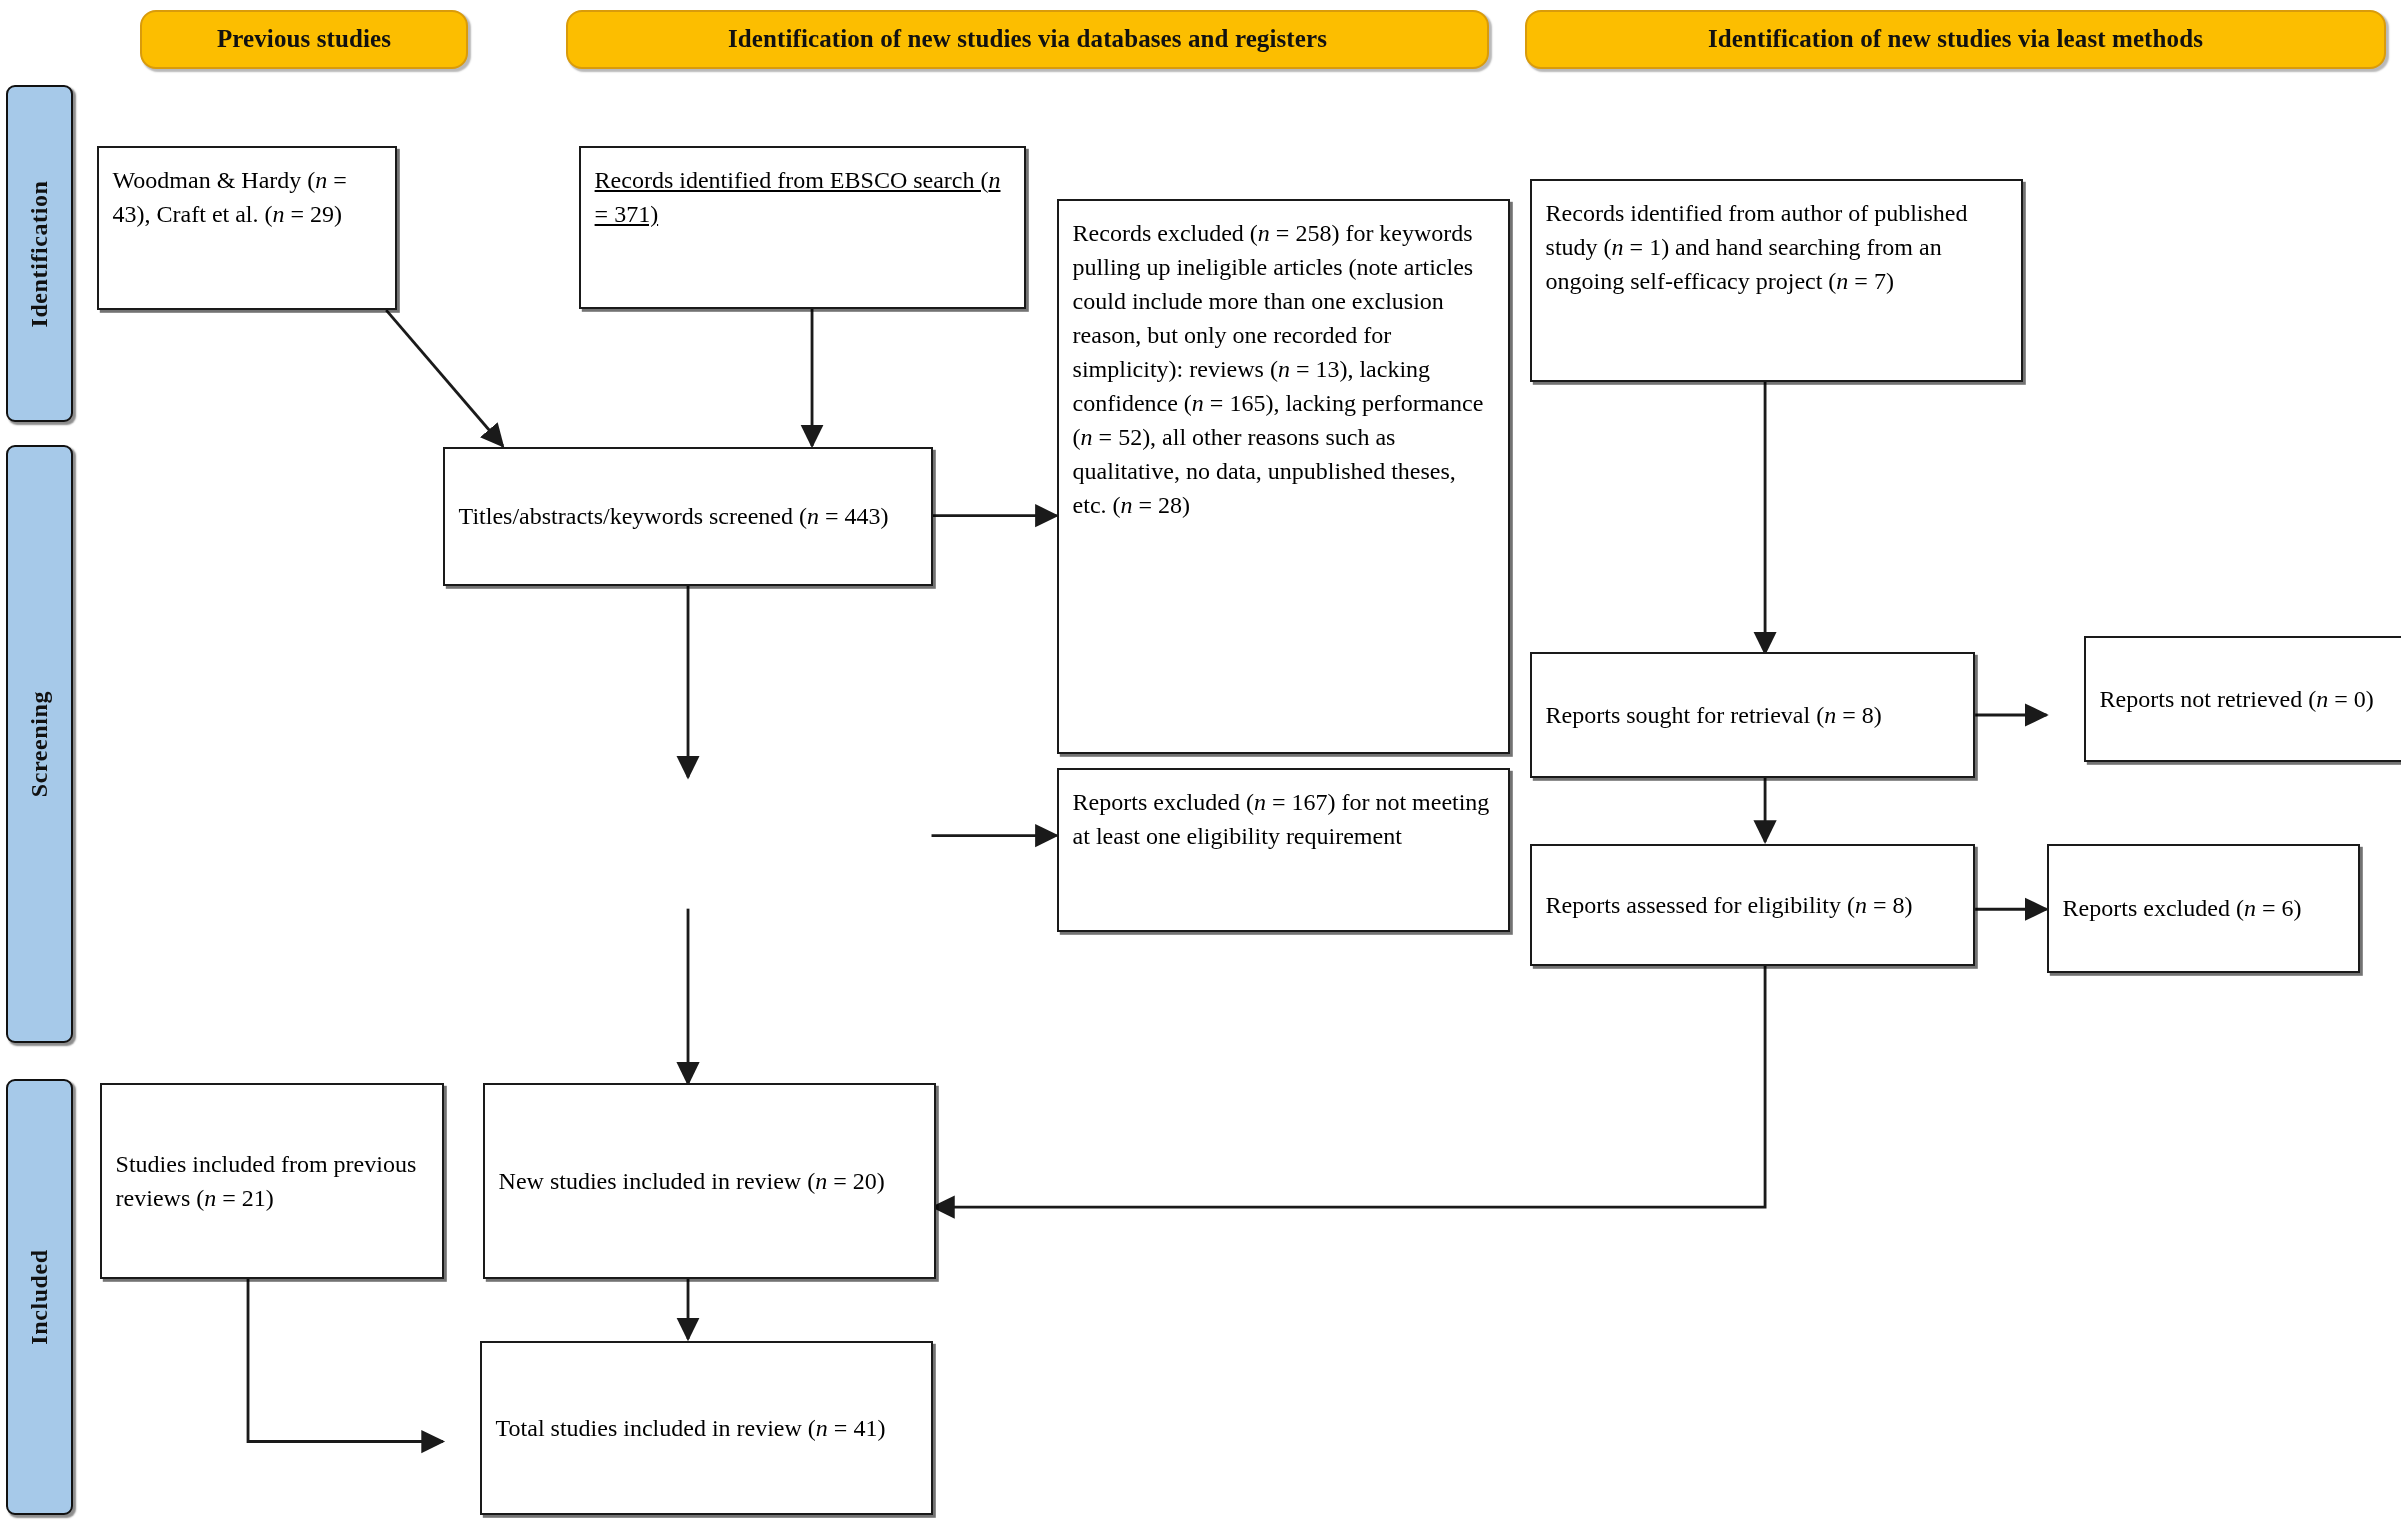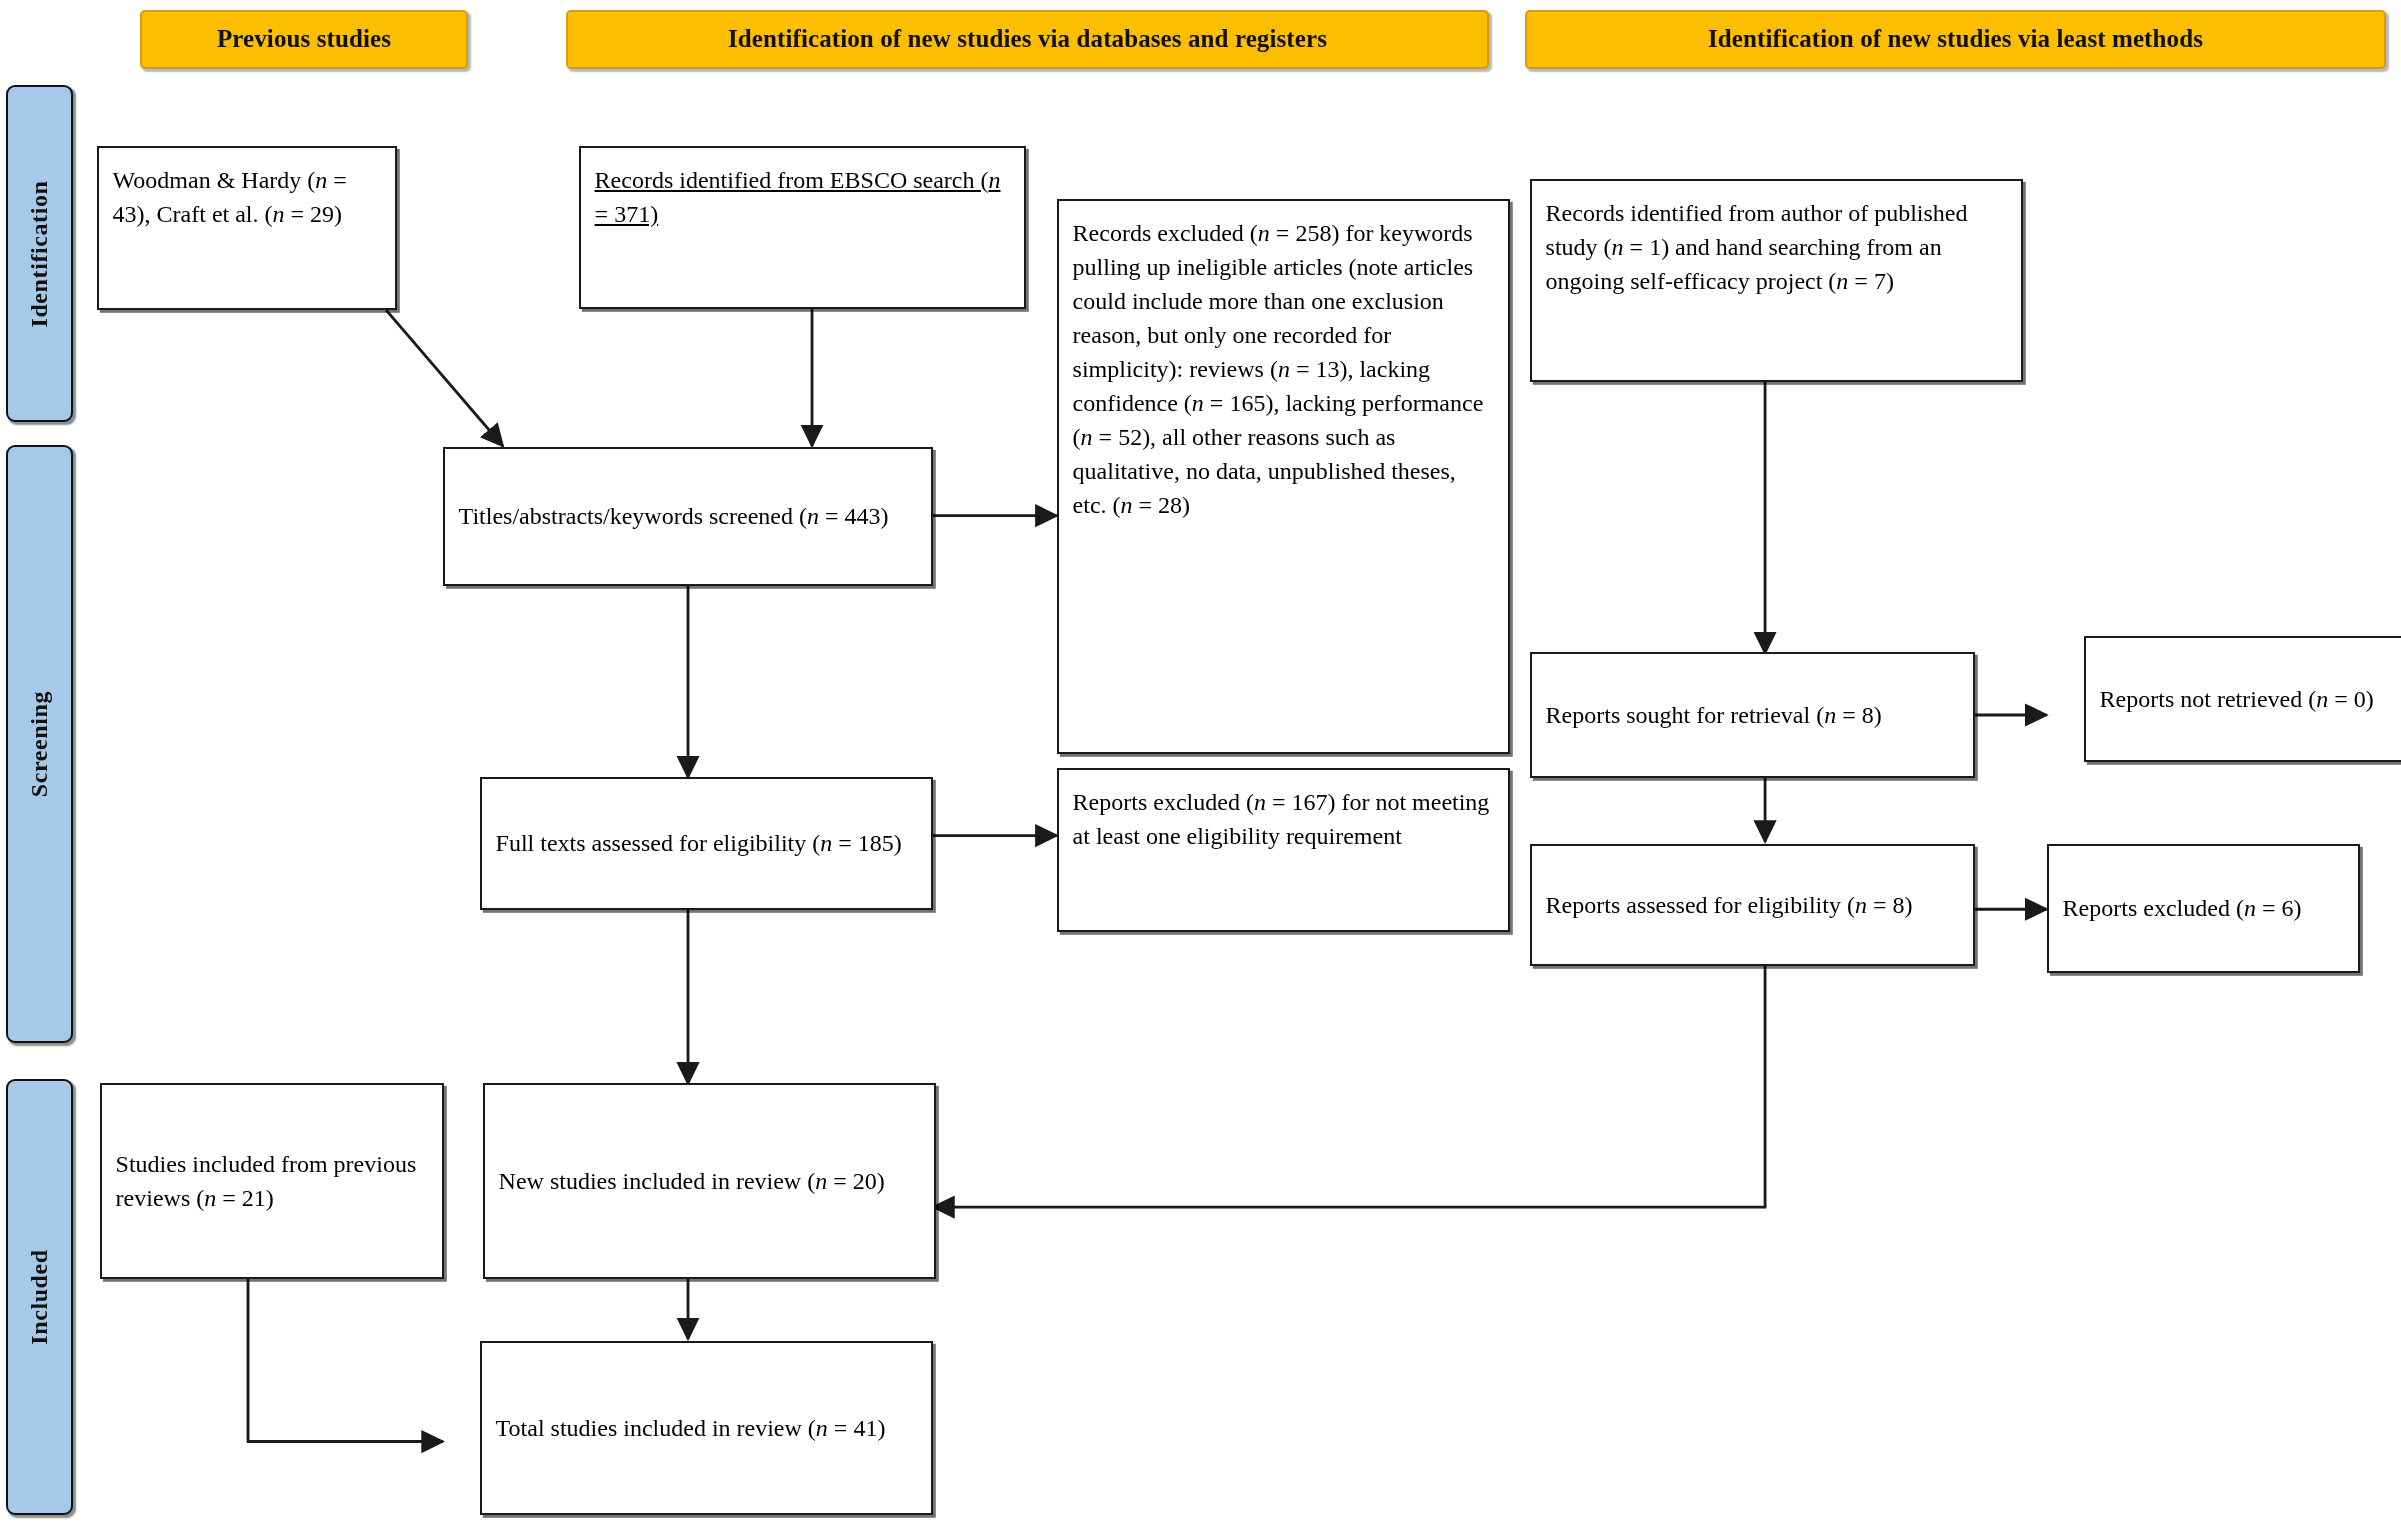--- a/index.html
+++ b/index.html
@@ -13,21 +13,21 @@
     width:2401px;
     height:1524px;
     background:#ffffff;
     overflow:hidden;
   }
   
   .hdr{
     position:absolute;
     background:#FCBE00;
     border:2.8px solid #D99B0B;
-    border-radius:5px;
+    border-radius:16px;
     box-shadow:2.3px 2.8px 1.7px rgba(0,0,0,.28);
     display:flex;align-items:center;justify-content:center;
     text-align:center;
     font-weight:700;
     font-size:25px;
     line-height:1.15;
     color:#111;
     letter-spacing:0.1px;
     box-sizing:border-box;
     padding:0 10.2px;
@@ -149,23 +149,20 @@
   </div>
 
   <div class="bx top" style="left:1530px;top:179px;width:493px;height:203px;">
     <span class="tx">Records identified from author of published study (<i>n</i> = 1) and hand searching from an ongoing self-efficacy project (<i>n</i> = 7)</span>
   </div>
 
   <div class="bx" style="left:443px;top:447px;width:490px;height:139px;">
     <span class="tx">Titles/abstracts/keywords screened (<i>n</i> = 443)</span>
   </div>
 
-  <div class="bx" style="left:480px;top:777px;width:453px;height:133px;">
-    <span class="tx">Full texts assessed for eligibility (<i>n</i> = 185)</span>
-  </div>
 
   <div class="bx top" style="left:1057px;top:768px;width:453px;height:164px;">
     <span class="tx">Reports excluded (<i>n</i> = 167) for not meeting at least one eligibility requirement</span>
   </div>
 
   <div class="bx" style="left:1530px;top:652px;width:445px;height:126px;">
     <span class="tx">Reports sought for retrieval (<i>n</i> = 8)</span>
   </div>
 
   <div class="bx" style="left:2047px;top:636px;width:378px;height:126px;margin-left:37px;">

